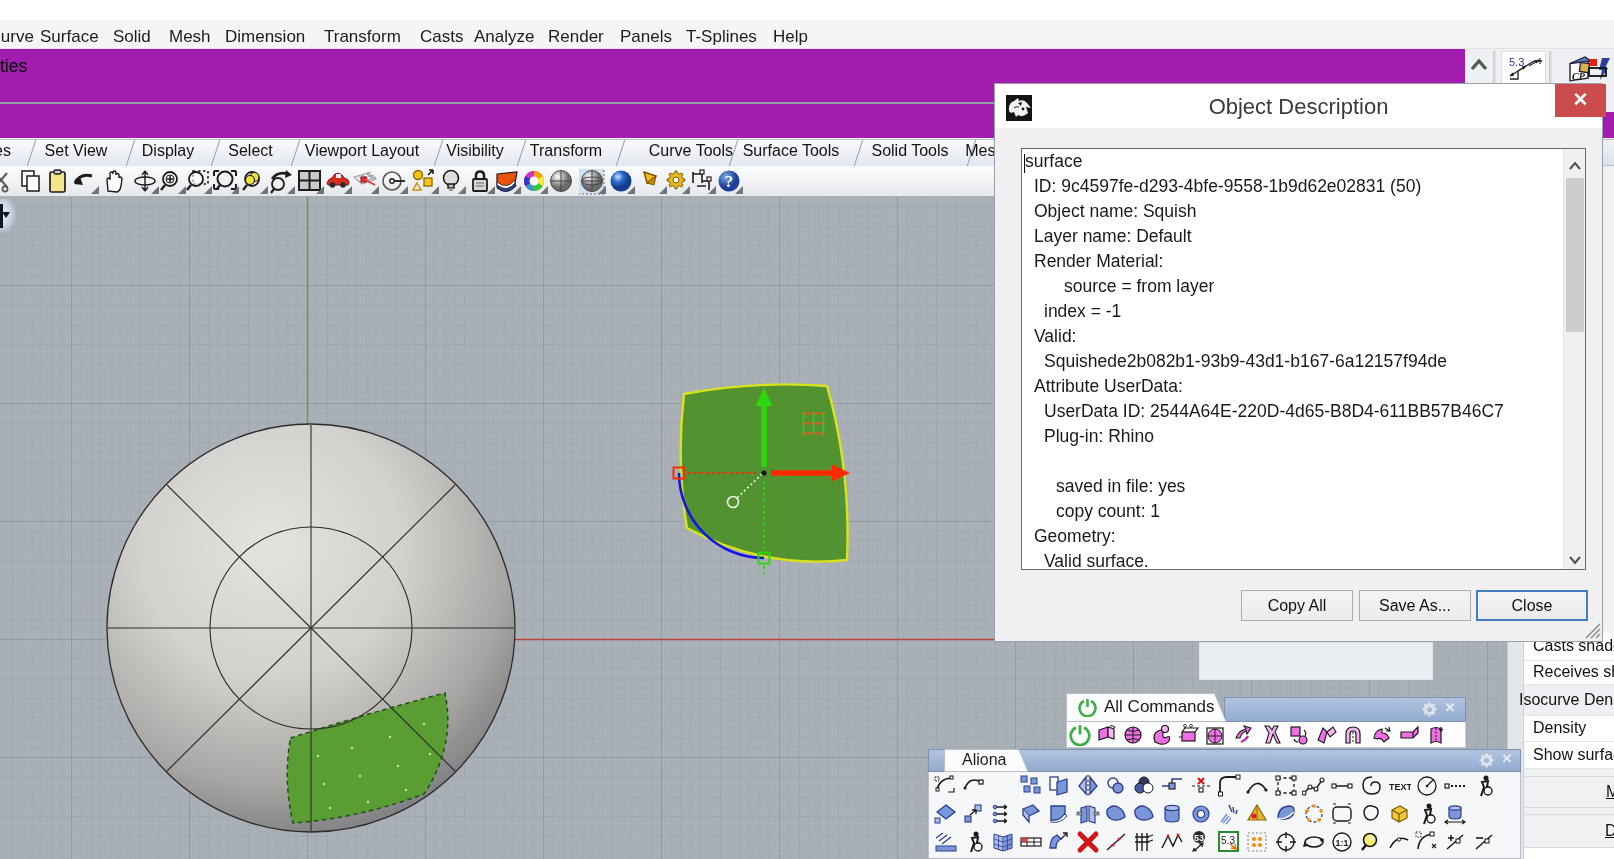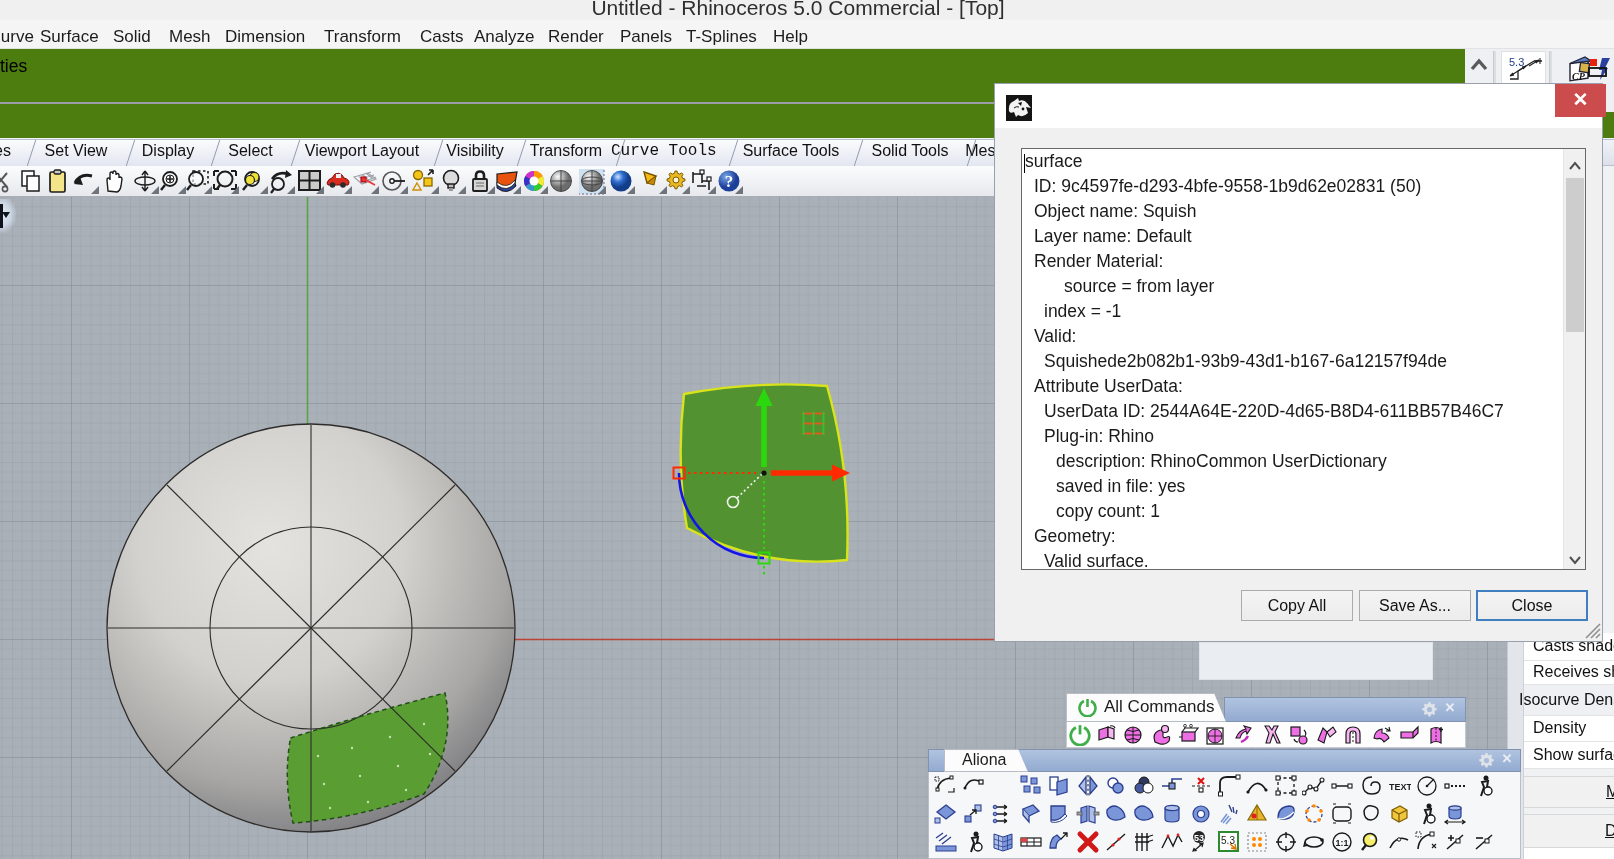--- a/index.html
+++ b/index.html
@@ -6,40 +6,37 @@
   html,body { width:1614px; height:859px; overflow:hidden; background:#fff;
     font-family:"Liberation Sans", sans-serif; }
   .abs { position:absolute; }
   #stage { position:relative; width:1614px; height:859px; }
   .ddtri { position:absolute; width:0; height:0; border-left:8px solid transparent; border-bottom:8px solid #6e747c; }
 </style>
 </head>
 <body>
 <div id="stage">
 
-  <div class="abs" style="left:0;top:0;width:1614px;height:20px;background:#f0f0f0;">
-    <div class="abs" style="left:0;top:-4px;width:1596px;text-align:center;font-size:21px;color:#2e2e2e;">Untitled - Rhinoceros 5.0 Commercial - [Top]</div>
-  </div>
 
   <div class="abs" id="menubar" style="left:0;top:20px;width:1614px;height:29px;background:#f5f5f6;border-bottom:1px solid #e2e2e2;font-size:17px;color:#1c1c1c;">
       <div class="abs" style="left: -11.5px; top: 7px;">Curve</div>
       <div class="abs" style="left: 40px; top: 7px;">Surface</div>
       <div class="abs" style="left: 113px; top: 7px;">Solid</div>
       <div class="abs" style="left: 169px; top: 7px;">Mesh</div>
       <div class="abs" style="left: 225px; top: 7px; text-align: center;">Dimension</div>
       <div class="abs" style="left: 324px; top: 7px;">Transform</div>
       <div class="abs" style="left: 420px; top: 7px;">Casts</div>
       <div class="abs" style="left: 474px; top: 7px;">Analyze</div>
       <div class="abs" style="left: 548px; top: 7px;">Render</div>
       <div class="abs" style="left: 620px; top: 7px;">Panels</div>
       <div class="abs" style="left: 686px; top: 7px;">T-Splines</div>
       <div class="abs" style="left: 773px; top: 7px;">Help</div>
     </div>
 
-  <div class="abs" style="left:0;top:49px;width:1614px;height:89px;background:#4d7c0f;">
+  <div class="abs" style="left:0;top:49px;width:1614px;height:89px;background:#a21caf;">
     <div class="abs" style="left:0;top:7px;font-size:17.5px;color:#000;">ties</div>
     <div class="abs" style="left:0;top:53px;width:1614px;height:1.5px;background:#9a9da8;"></div>
 
     <div class="abs" style="left:1465px;top:0;width:149px;height:63px;background:#eef0f3;"></div>
     <div class="abs" style="left:1468px;top:8px;width:22px;height:16px;"><svg width="22" height="16">
           <path d="M4,12 L11,4 L18,12" fill="none" stroke="#5a5a5a" stroke-width="3.4"></path>
         </svg></div>
     <div class="abs" style="left:1493px;top:2px;width:3px;height:34px;background:#dcdee2;border-left:1px solid #c8cace;"></div>
     <div class="abs" style="left:1501px;top:2px;width:45px;height:33px;background:#fff;border:1px solid #e0e0e0;"></div>
     <div class="abs" id="dim53icon" style="left:1504px;top:4px;"><svg width="40" height="30" viewBox="0 0 40 30">
@@ -78,21 +75,21 @@
       <div class="abs" style="left: 438px; top: 2px; width: 1.3px; height: 26px; background: rgb(143, 153, 172); transform: skewX(-18deg);"></div>
       <div class="abs" style="left: 286px; top: 4px; width: 152px; text-align: center; font-size: 16px; color: rgb(17, 17, 17);">Viewport Layout</div>
       <div class="abs" style="left: 435px; top: 2px; width: 92px; height: 26px; background: linear-gradient(rgb(250, 251, 253), rgb(226, 230, 240)); clip-path: polygon(9px 0px, 100% 0px, calc(100% - 9px) 100%, 0px 100%);"></div>
       <div class="abs" style="left: 521px; top: 2px; width: 1.3px; height: 26px; background: rgb(143, 153, 172); transform: skewX(-18deg);"></div>
       <div class="abs" style="left: 429px; top: 4px; width: 92px; text-align: center; font-size: 16px; color: rgb(17, 17, 17);">Visibility</div>
       <div class="abs" style="left: 518px; top: 2px; width: 108px; height: 26px; background: linear-gradient(rgb(250, 251, 253), rgb(226, 230, 240)); clip-path: polygon(9px 0px, 100% 0px, calc(100% - 9px) 100%, 0px 100%);"></div>
       <div class="abs" style="left: 620px; top: 2px; width: 1.3px; height: 26px; background: rgb(143, 153, 172); transform: skewX(-18deg);"></div>
       <div class="abs" style="left: 512px; top: 4px; width: 108px; text-align: center; font-size: 16px; color: rgb(17, 17, 17);">Transform</div>
       <div class="abs" style="left: 617px; top: 2px; width: 122px; height: 26px; background: linear-gradient(rgb(250, 251, 253), rgb(226, 230, 240)); clip-path: polygon(9px 0px, 100% 0px, calc(100% - 9px) 100%, 0px 100%);"></div>
       <div class="abs" style="left: 733px; top: 2px; width: 1.3px; height: 26px; background: rgb(143, 153, 172); transform: skewX(-18deg);"></div>
-      <div class="abs" style="left: 611px; top: 4px; width: 122px; text-align: left; font-size: 16px; color: rgb(17, 17, 17); font-family: Liberation Mono, monospace;">Curve Tools</div>
+      <div class="abs" style="left: 611px; top: 4px; width: 122px; text-align: right; font-size: 16px; color: rgb(17, 17, 17);">Curve Tools</div>
       <div class="abs" style="left: 730px; top: 2px; width: 134px; height: 26px; background: linear-gradient(rgb(250, 251, 253), rgb(226, 230, 240)); clip-path: polygon(9px 0px, 100% 0px, calc(100% - 9px) 100%, 0px 100%);"></div>
       <div class="abs" style="left: 858px; top: 2px; width: 1.3px; height: 26px; background: rgb(143, 153, 172); transform: skewX(-18deg);"></div>
       <div class="abs" style="left: 724px; top: 4px; width: 134px; text-align: center; font-size: 16px; color: rgb(17, 17, 17);">Surface Tools</div>
       <div class="abs" style="left: 855px; top: 2px; width: 122px; height: 26px; background: linear-gradient(rgb(250, 251, 253), rgb(226, 230, 240)); clip-path: polygon(9px 0px, 100% 0px, calc(100% - 9px) 100%, 0px 100%);"></div>
       <div class="abs" style="left: 971px; top: 2px; width: 1.3px; height: 26px; background: rgb(143, 153, 172); transform: skewX(-18deg);"></div>
       <div class="abs" style="left: 849px; top: 4px; width: 122px; text-align: center; font-size: 16px; color: rgb(17, 17, 17);">Solid Tools</div>
       <div class="abs" style="left: 968px; top: 2px; width: 87px; height: 26px; background: linear-gradient(rgb(250, 251, 253), rgb(226, 230, 240)); clip-path: polygon(9px 0px, 100% 0px, calc(100% - 9px) 100%, 0px 100%);"></div>
       <div class="abs" style="left: 1049px; top: 2px; width: 1.3px; height: 26px; background: rgb(143, 153, 172); transform: skewX(-18deg);"></div>
       <div class="abs" style="left: 962px; top: 4px; width: 87px; text-align: center; font-size: 16px; color: rgb(17, 17, 17);">Mesh Tools</div>
       <div class="abs" style="left: 0px; top: 1px; width: 1614px; height: 1px; background: rgb(185, 192, 205);"></div>
@@ -767,35 +764,35 @@
 
   <div class="abs" id="dialog" style="left:994px;top:83px;width:609px;height:559px;background:#f0f0f0;border:1px solid #9aa0ab;">
       <div class="abs" style="left: 0px; top: 0px; width: 607px; height: 44px; background: rgb(255, 255, 255);"></div>
       <div class="abs" style="left: 11px; top: 11px; width: 26px; height: 26px;"><svg width="26" height="26" viewBox="0 0 26 26">
           <rect width="26" height="26" fill="#141414"></rect>
           <path d="M3,16 Q2,8 8,6 L12,3 L13,6 Q18,4 21,8 L25,13 L20,12 L22,18 Q17,23 12,20 L10,22 L8,17 Q4,19 3,16 Z" fill="#f2f2f2"></path>
           <path d="M12,8 L16,7 L15,11 Z" fill="#141414"></path>
           <circle cx="17" cy="14" r="1.4" fill="#141414"></circle>
           <path d="M8,13 Q10,11 13,12" stroke="#141414" stroke-width="1" fill="none"></path>
         </svg></div>
+      <div class="abs" style="left: 0px; top: 10px; width: 607px; text-align: center; font-size: 22px; color: rgb(58, 58, 58);">Object Description</div>
       <div class="abs" style="left: 560px; top: 0px; width: 51px; height: 33px; background: rgb(204, 75, 76); color: rgb(255, 255, 255); font-size: 19px; text-align: center; line-height: 31px; font-weight: bold;">✕</div>
       <div class="abs" style="left: 26px; top: 64px; width: 565px; height: 422px; background: rgb(255, 255, 255); border: 1px solid rgb(104, 104, 104); overflow: hidden;">
         <div class="abs" style="left: 3px; top: 2px; font-size: 17.5px; color: rgb(26, 26, 26); white-space: nowrap;">surface</div>
         <div class="abs" style="left: 12px; top: 27px; font-size: 17.5px; color: rgb(26, 26, 26); white-space: nowrap;">ID: 9c4597fe-d293-4bfe-9558-1b9d62e02831 (50)</div>
         <div class="abs" style="left: 12px; top: 52px; font-size: 17.5px; color: rgb(26, 26, 26); white-space: nowrap;">Object name: Squish</div>
         <div class="abs" style="left: 12px; top: 77px; font-size: 17.5px; color: rgb(26, 26, 26); white-space: nowrap;">Layer name: Default</div>
         <div class="abs" style="left: 12px; top: 102px; font-size: 17.5px; color: rgb(26, 26, 26); white-space: nowrap;">Render Material:</div>
         <div class="abs" style="left: 22px; top: 127px; font-size: 17.5px; color: rgb(26, 26, 26); white-space: nowrap; margin-left: 20px;">source = from layer</div>
         <div class="abs" style="left: 22px; top: 152px; font-size: 17.5px; color: rgb(26, 26, 26); white-space: nowrap;">index = -1</div>
         <div class="abs" style="left: 12px; top: 177px; font-size: 17.5px; color: rgb(26, 26, 26); white-space: nowrap;">Valid:</div>
         <div class="abs" style="left: 22px; top: 202px; font-size: 17.5px; color: rgb(26, 26, 26); white-space: nowrap;">Squishede2b082b1-93b9-43d1-b167-6a12157f94de</div>
         <div class="abs" style="left: 12px; top: 227px; font-size: 17.5px; color: rgb(26, 26, 26); white-space: nowrap;">Attribute UserData:</div>
         <div class="abs" style="left: 22px; top: 252px; font-size: 17.5px; color: rgb(26, 26, 26); white-space: nowrap;">UserData ID: 2544A64E-220D-4d65-B8D4-611BB57B46C7</div>
         <div class="abs" style="left: 22px; top: 277px; font-size: 17.5px; color: rgb(26, 26, 26); white-space: nowrap;">Plug-in: Rhino</div>
-        <div class="abs" style="left: 34px; top: 302px; font-size: 17.5px; color: rgb(26, 26, 26); white-space: nowrap;">description: RhinoCommon UserDictionary</div>
         <div class="abs" style="left: 34px; top: 327px; font-size: 17.5px; color: rgb(26, 26, 26); white-space: nowrap;">saved in file: yes</div>
         <div class="abs" style="left: 34px; top: 352px; font-size: 17.5px; color: rgb(26, 26, 26); white-space: nowrap;">copy count: 1</div>
         <div class="abs" style="left: 12px; top: 377px; font-size: 17.5px; color: rgb(26, 26, 26); white-space: nowrap;">Geometry:</div>
         <div class="abs" style="left: 22px; top: 402px; font-size: 17.5px; color: rgb(26, 26, 26); white-space: nowrap;">Valid surface.</div>
         <div class="abs" style="left: 2px; top: 5px; width: 1px; height: 19px; background: rgb(0, 0, 0);"></div>
         <div class="abs" style="left: 541px; top: 0px; width: 22px; height: 420px; background: rgb(240, 240, 240); border-left: 1px solid rgb(227, 227, 227);">
           <div class="abs" style="left: 4px; top: 8px; width: 14px; height: 10px;"><svg width="14" height="10">
               <path d="M2,8 L7,2 L12,8" fill="none" stroke="#505050" stroke-width="2"></path>
             </svg></div>
           <div class="abs" style="left: 2px; top: 29px; width: 18px; height: 154px; background: rgb(205, 205, 205);"></div>

